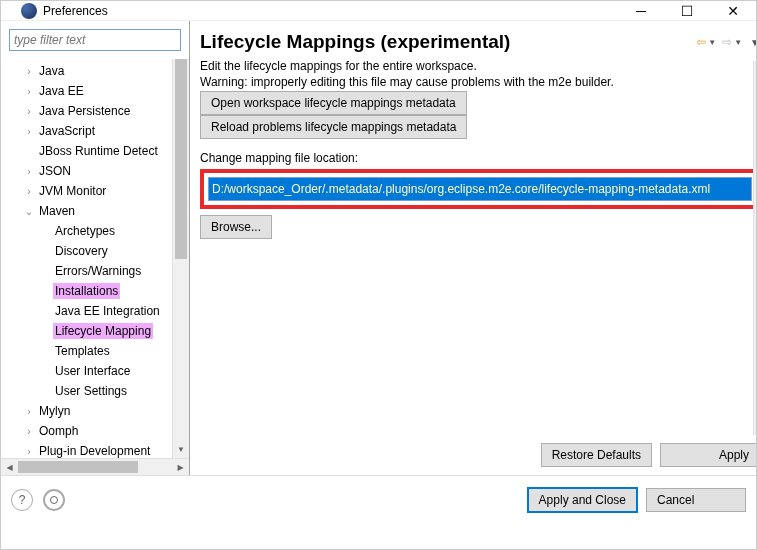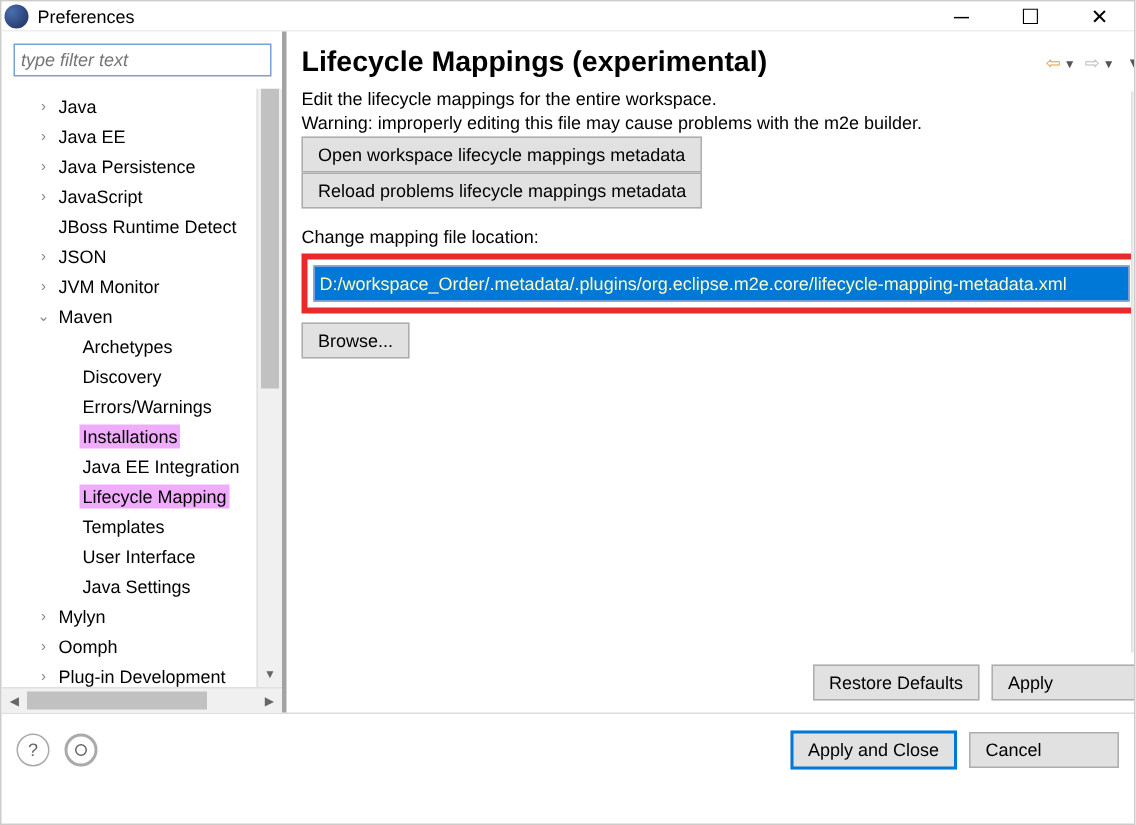--- a/index.html
+++ b/index.html
@@ -1,23 +1,23 @@
 <!DOCTYPE html>
 <html><head>
 <meta charset="utf-8">
 <style>
 *{box-sizing:border-box;margin:0;padding:0;font-family:"Segoe UI",Tahoma,sans-serif;font-size:12px;color:#000}
 body{background:#fff;width:757px;height:550px;overflow:hidden;border:1px solid #ccc}
-.titlebar{height:20px;display:flex;align-items:center;padding-left:2px;background:#fff;border-bottom:1px solid #eee}
+.titlebar{height:20px;display:flex;align-items:center;padding-left:20px;background:#fff;border-bottom:1px solid #eee}
 .titlebar .app-icon{width:16px;height:16px;border-radius:50%;background:radial-gradient(circle at 30% 30%,#4b6eaf,#1b2e5a);margin-right:6px}
 .titlebar .title{font-size:12px}
 .titlebar .spacer{flex:1}
 .titlebar .winbtn{width:46px;height:30px;display:flex;align-items:center;justify-content:center;font-size:14px;font-family:Arial;color:#000}
 .main{display:flex;height:454px}
-.sidebar{width:190px;border-right:3px solid #a3a3a3;display:flex;flex-direction:column}
+.sidebar{width:190px;border-right:1px solid #a3a3a3;display:flex;flex-direction:column}
 .filterbox{margin:8px;padding:3px 4px;border:1px solid #7a9ed6;font-style:italic;color:#888;width:172px}
 .tree{flex:1;overflow:hidden;position:relative;padding-top:2px}
 .tree-scrollbar{position:absolute;right:0;top:0;width:17px;height:100%;background:#f0f0f0;border-left:1px solid #e0e0e0}
 .tree-scrollbar .thumb{position:absolute;left:2px;right:2px;top:0;height:200px;background:#c1c1c1}
 .tree-scrollbar .arr{position:absolute;left:0;right:0;height:17px;display:flex;align-items:center;justify-content:center;font-size:8px;color:#666}
 .tree-scrollbar .arr.down{bottom:0}
 .tree-horiz-scrollbar{height:17px;background:#f0f0f0;border-top:1px solid #e0e0e0;position:relative}
 .tree-horiz-scrollbar .thumb{position:absolute;top:2px;bottom:2px;left:17px;width:120px;background:#c1c1c1}
 .tree-horiz-scrollbar .arr{position:absolute;top:0;bottom:0;width:17px;display:flex;align-items:center;justify-content:center;font-size:8px;color:#666}
 .tree-horiz-scrollbar .arr.right{right:0}
@@ -33,21 +33,21 @@
 .content-header .spacer{flex:1}
 .navbtn{display:inline-flex;align-items:center;margin-left:6px;font-size:13px}
 .navbtn .drop{font-size:8px;color:#555;margin-left:2px}
 .body{padding:0 10px}
 .body p{margin-bottom:2px}
 .btn{background:#e1e1e1;border:1px solid #adadad;padding:4px 10px;margin-top:0;display:inline-block;cursor:pointer}
 .section-label{margin-top:12px}
 .highlight-box{margin-top:4px;border:4px solid #e82a2a;padding:4px;width:560px}
 .path-input{width:100%;border:1px solid #7a9ed6;background:#0078d7;color:#fef9c3;padding:4px 3px;font-size:12px}
 .content-footer{position:absolute;bottom:8px;right:10px;display:flex;gap:8px}
-.content-footer .btn{margin:0;min-width:100px;text-align:left}
+.content-footer .btn{margin:0;min-width:100px;text-align:right}
 .bottombar{height:48px;border-top:1px solid #ddd;display:flex;align-items:center;padding:0 10px}
 .bottombar .spacer{flex:1}
 .iconbtn{width:22px;height:22px;border:1px solid #aaa;border-radius:50%;display:flex;align-items:center;justify-content:center;margin-right:10px;color:#666;cursor:pointer}
 .bottombar .btn{margin:0 0 0 8px;min-width:100px;text-align:left}
 .bottombar .btn.primary{border:2px solid #0078d7;background:#e1e1e1}
 .content .vscroll{position:absolute;right:0;top:40px;bottom:40px;width:17px;background:#f0f0f0;border-left:1px solid #e0e0e0}
 </style>
 </head>
 <body>
 
@@ -123,21 +123,21 @@
         <div class="node indent2">
           <span class="twisty"></span>
           <span class="label">Templates</span>
         </div>
         <div class="node indent2">
           <span class="twisty"></span>
           <span class="label">User Interface</span>
         </div>
         <div class="node indent2">
           <span class="twisty"></span>
-          <span class="label">Java Settings</span>
+          <span class="label">User Settings</span>
         </div>
         <div class="node indent1">
           <span class="twisty">›</span>
           <span class="label">Mylyn</span>
         </div>
         <div class="node indent1">
           <span class="twisty">›</span>
           <span class="label">Oomph</span>
         </div>
         <div class="node indent1">

